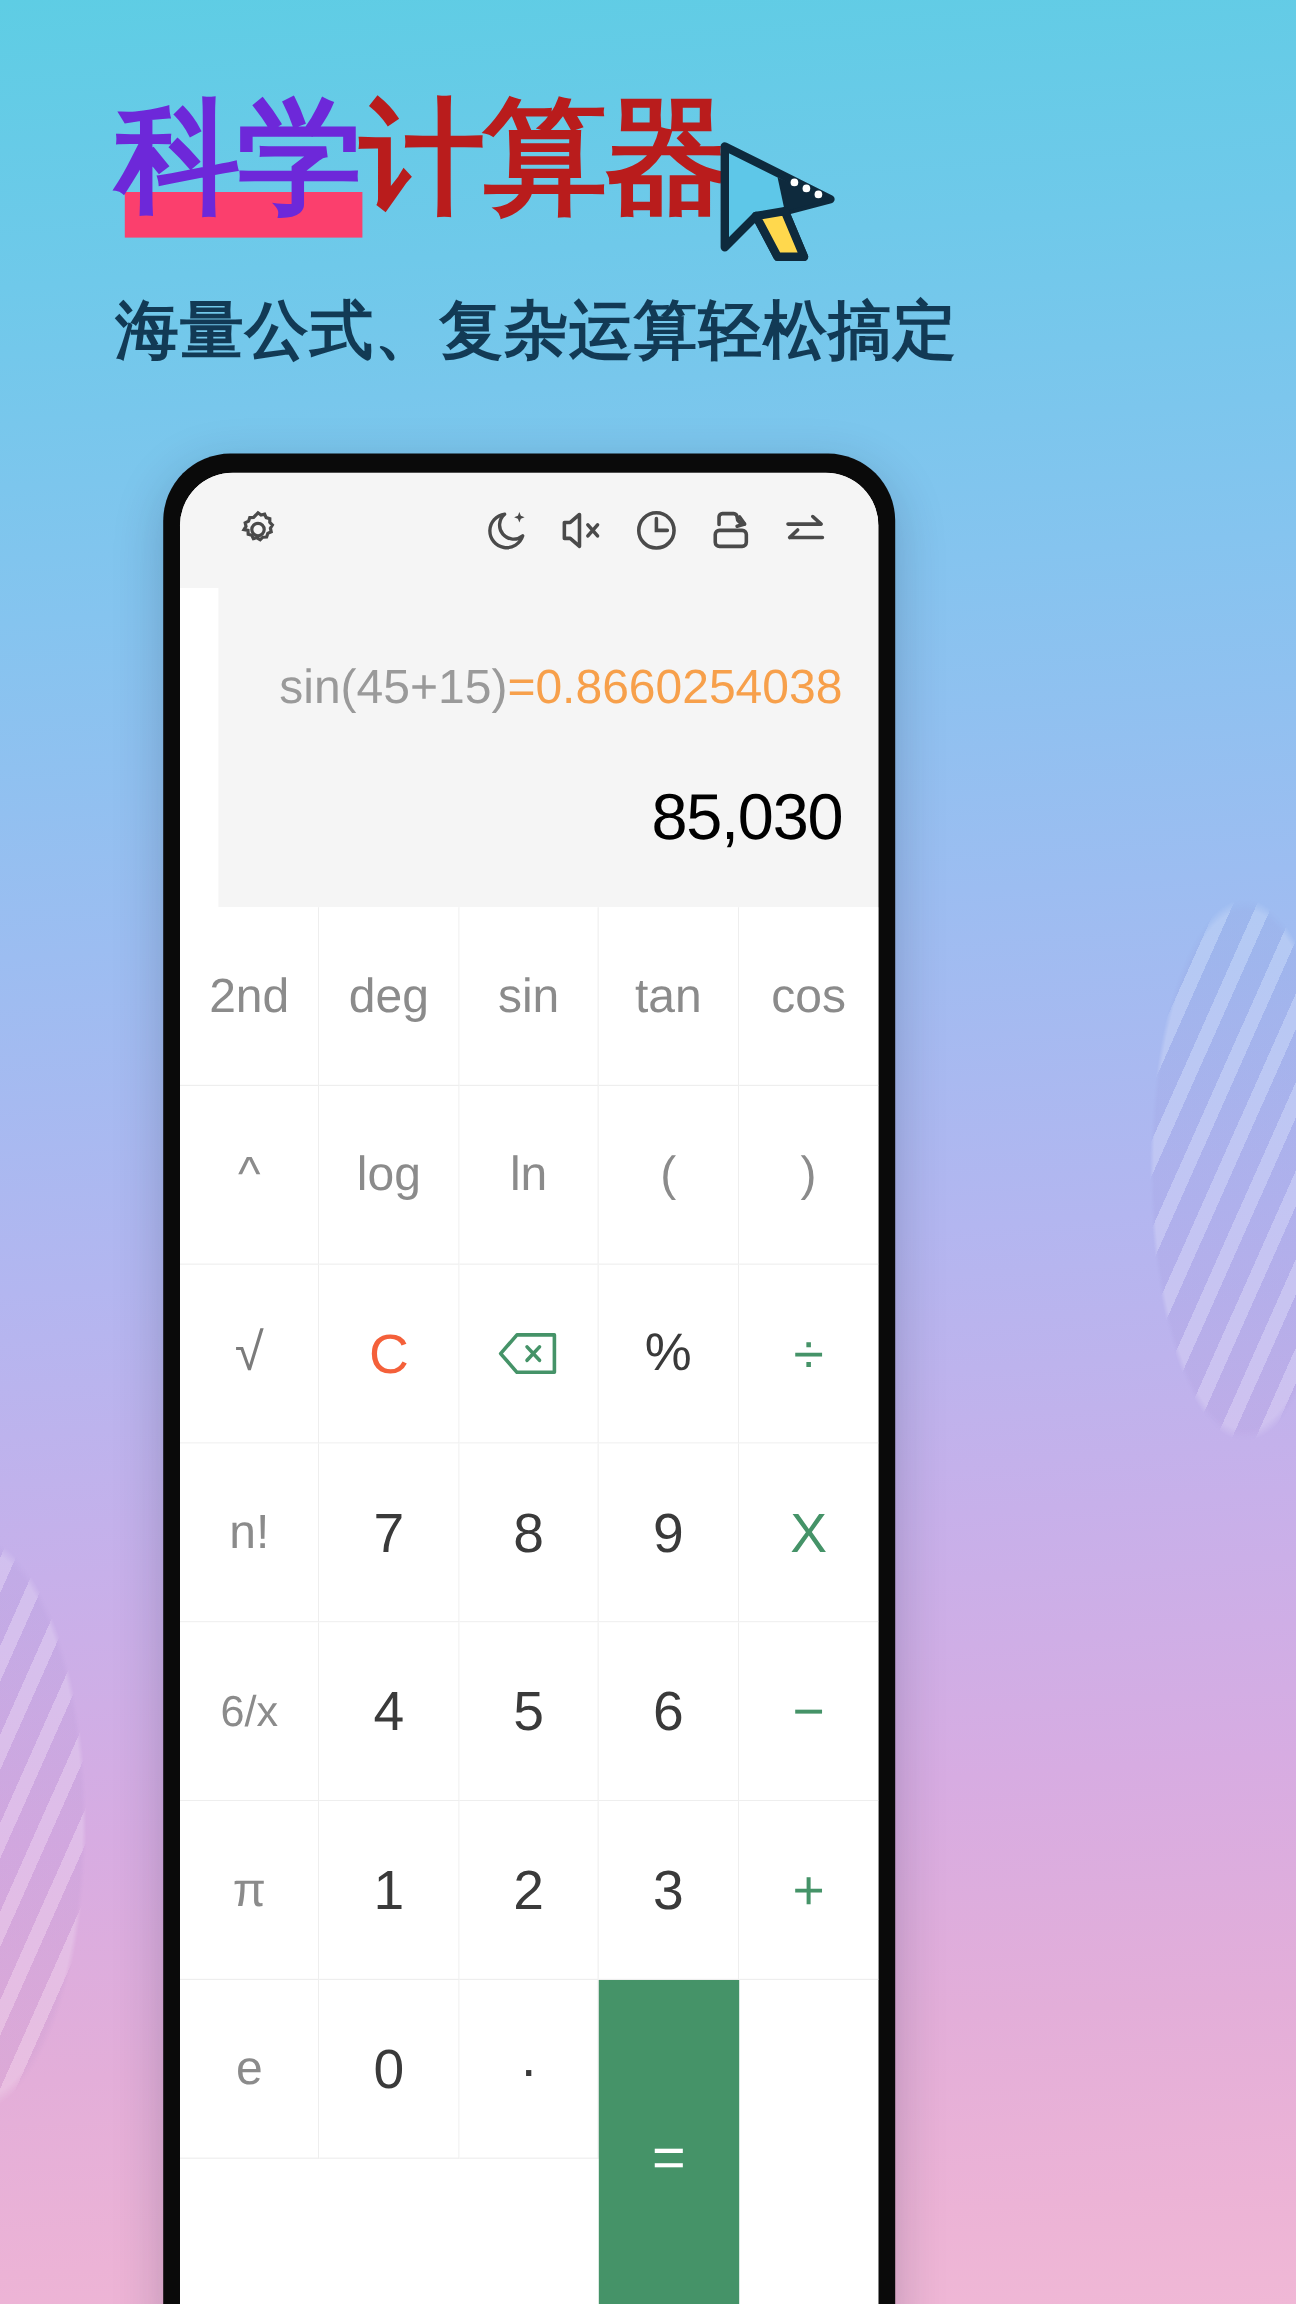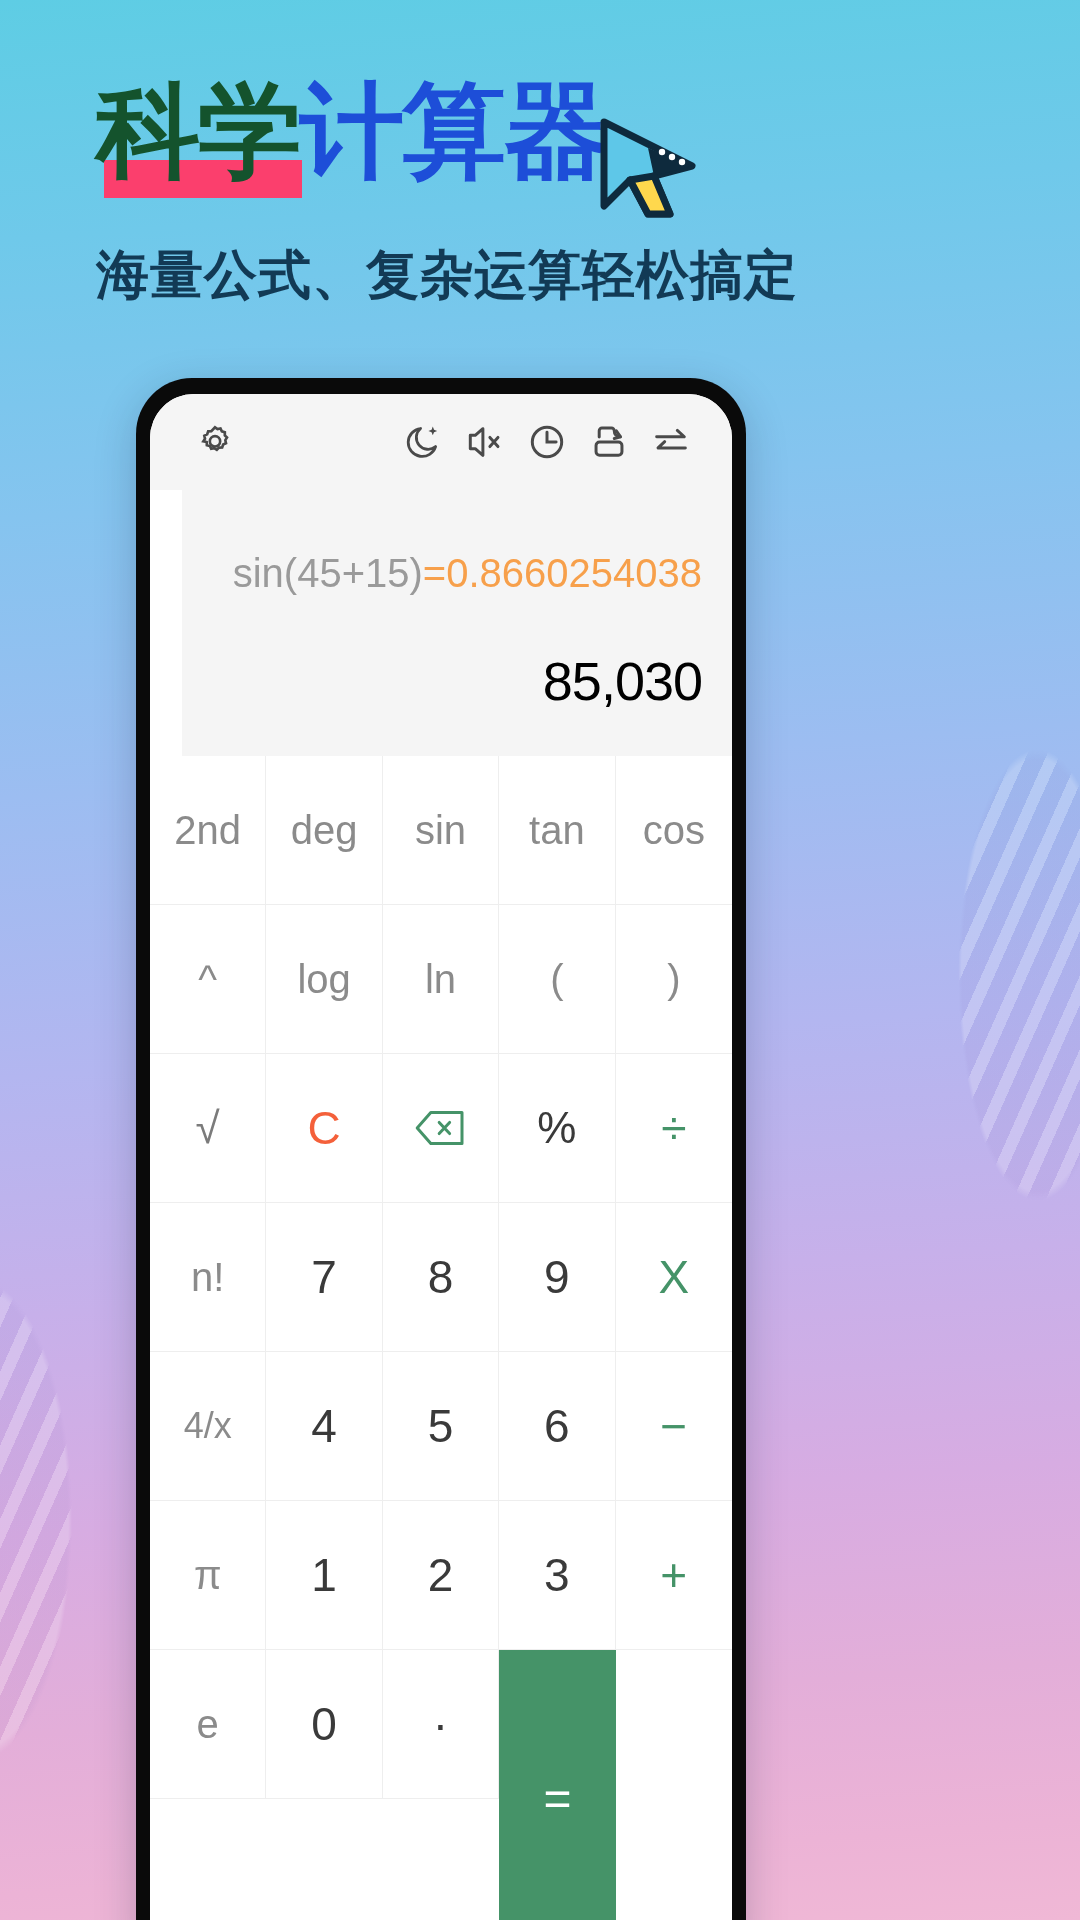--- a/index.html
+++ b/index.html
@@ -59,22 +59,22 @@
   }
   #headline-text {
     position:relative;
     font-family:"DejaVu Sans", sans-serif;
     font-weight:bold;
     font-size:104px;
     line-height:118px;
     letter-spacing:-2px;
     white-space:nowrap;
   }
-  .hl-dark { color:#14532d; }
-  .hl-blue { color:#1d4ed8; }
+  .hl-dark { color:#6d28d9; }
+  .hl-blue { color:#b91c1c; }
 
   #subtitle {
     position:absolute; left:96px; top:240px;
     font-family:Liberation Sans, sans-serif;
     font-weight:bold;
     font-size:53px;
     letter-spacing:1px;
     color:#123a55;
     white-space:nowrap;
   }
@@ -312,21 +312,21 @@
         <div class="key num">
           <span>8</span>
         </div>
         <div class="key num">
           <span>9</span>
         </div>
         <div class="key op">
           <span>X</span>
         </div>
         <div class="key small">
-          <span>4/x</span>
+          <span>6/x</span>
         </div>
         <div class="key num">
           <span>4</span>
         </div>
         <div class="key num">
           <span>5</span>
         </div>
         <div class="key num">
           <span>6</span>
         </div>

